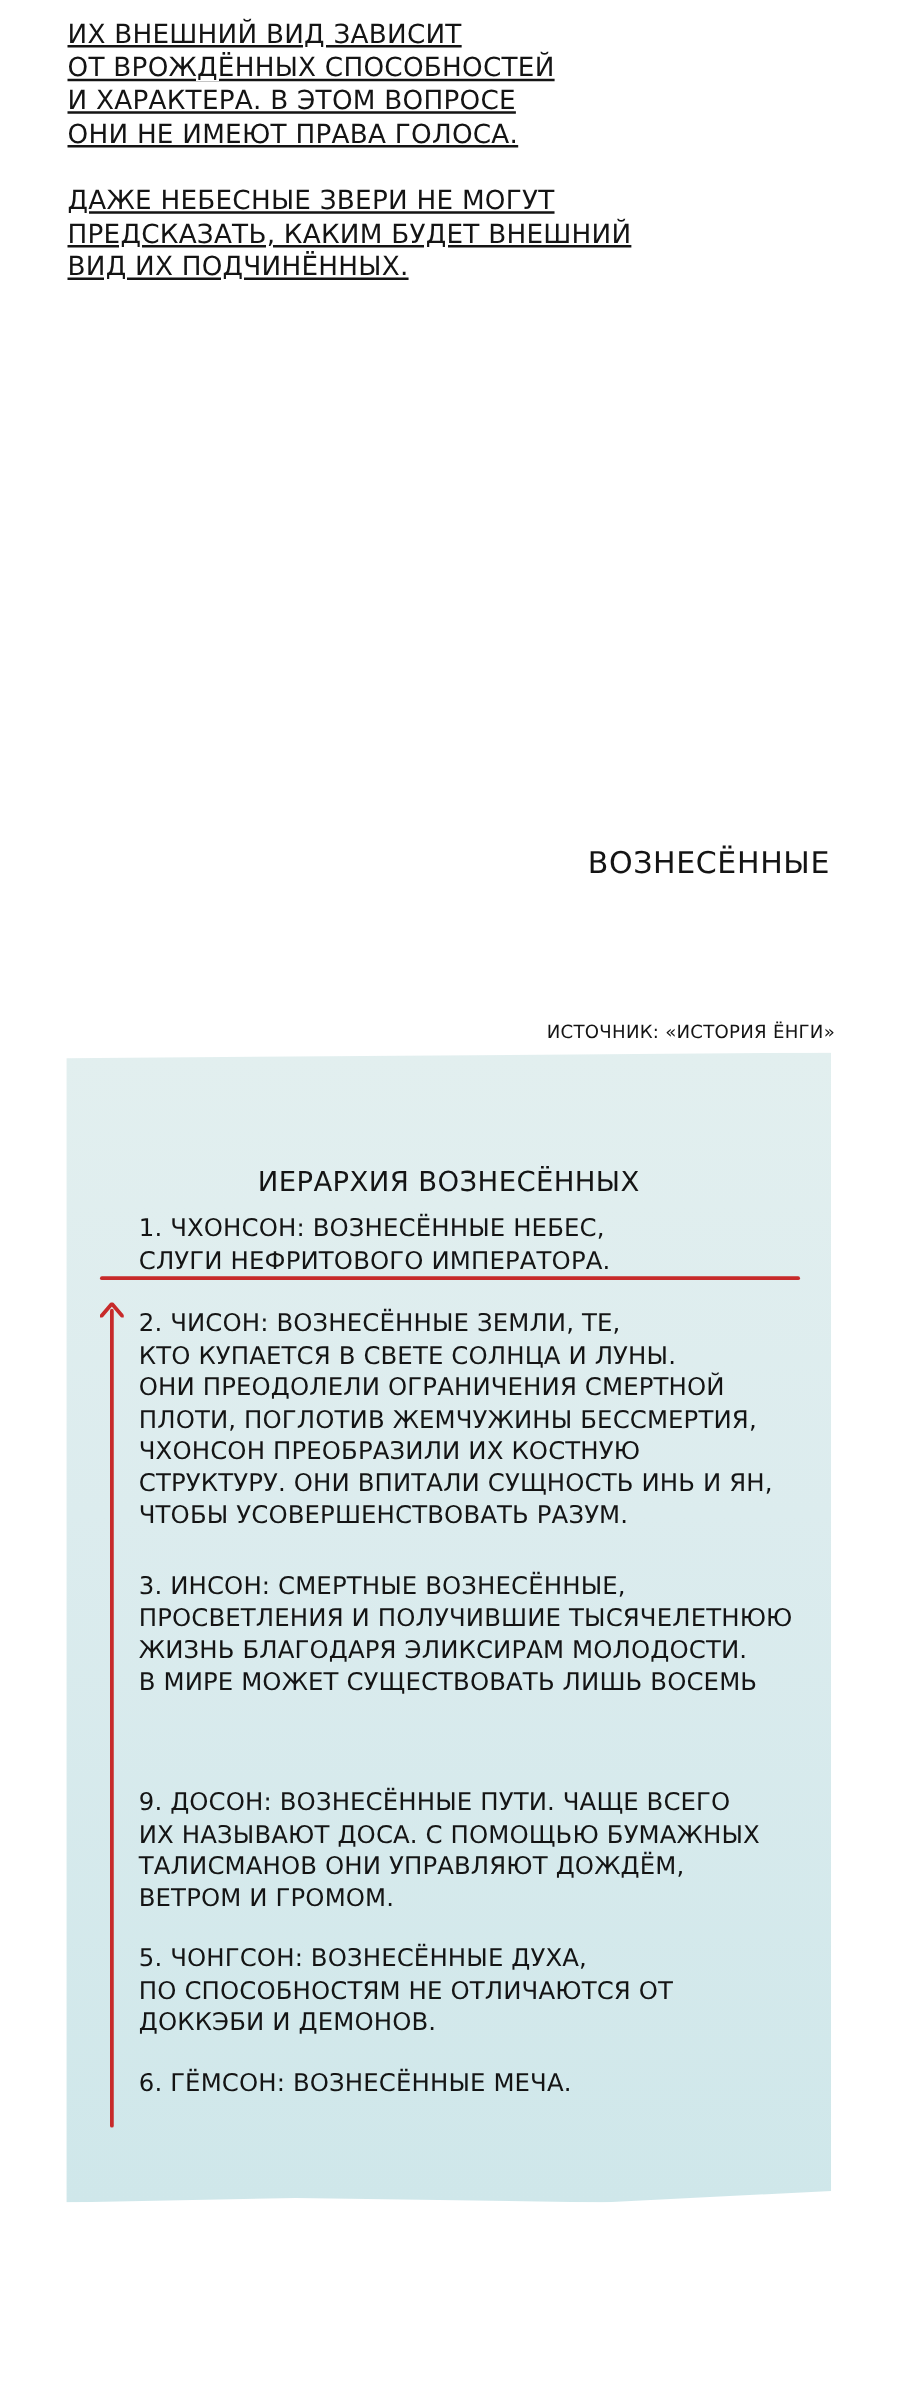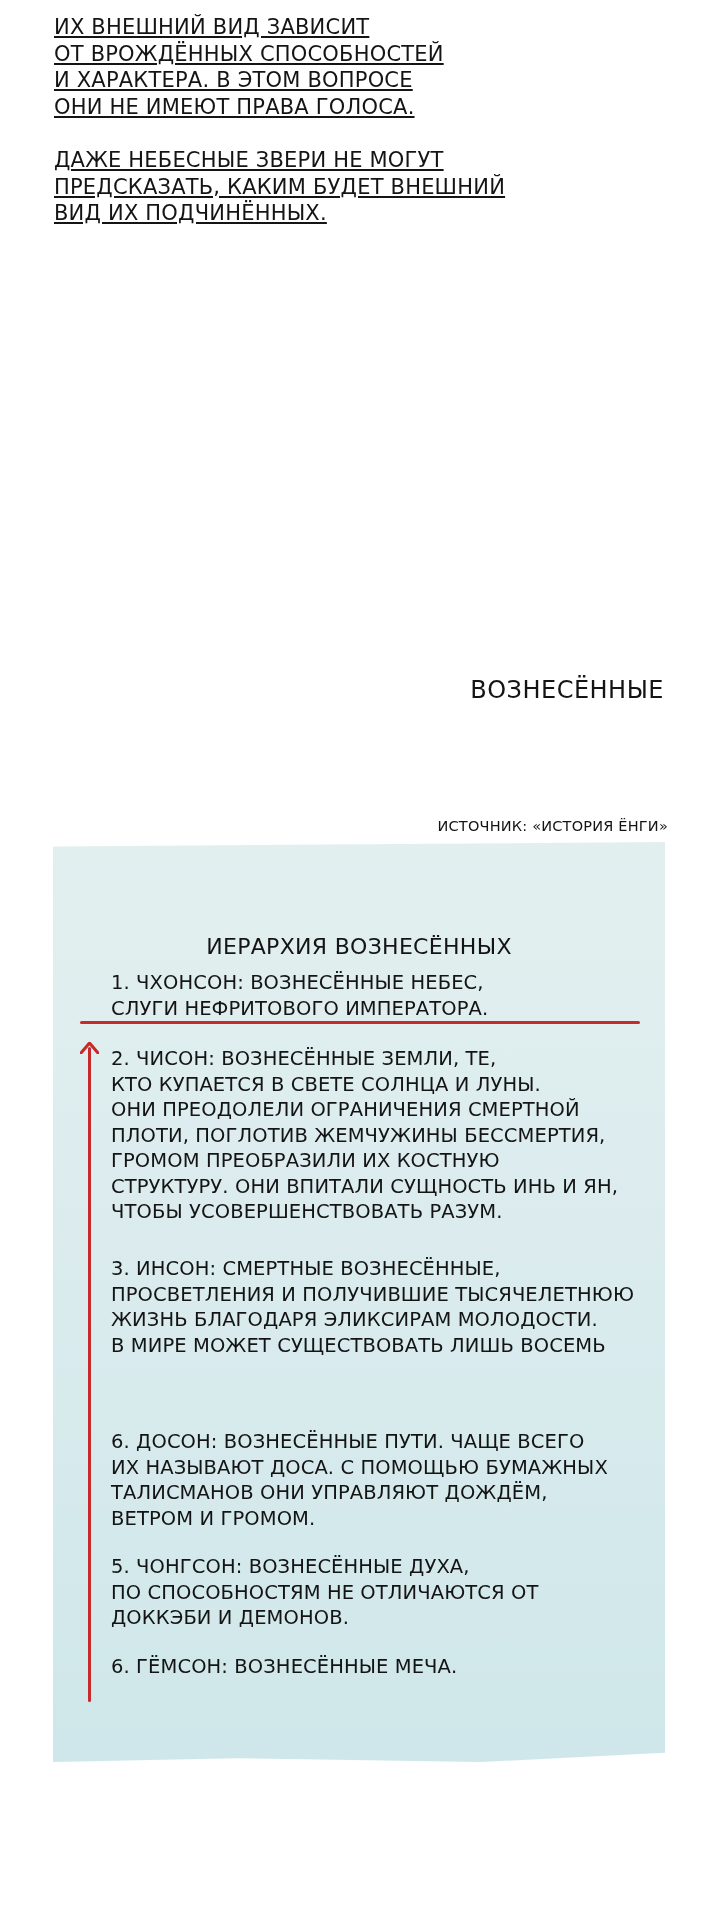--- a/index.html
+++ b/index.html
@@ -60,34 +60,34 @@
   <svg class="arrow-head" viewBox="0 0 19 12">
     <polyline points="1,11 9.5,1 18,11" fill="none" stroke="#c72a2a" stroke-width="3" stroke-linecap="round" stroke-linejoin="round"></polyline>
   </svg>
   <div class="arrow-shaft"></div>
 
   <div class="item" style="top:204px">
     <span class="line">2. ЧИСОН: ВОЗНЕСЁННЫЕ ЗЕМЛИ, ТЕ,</span>
     <span class="line">КТО КУПАЕТСЯ В СВЕТЕ СОЛНЦА И ЛУНЫ.</span>
     <span class="line">ОНИ ПРЕОДОЛЕЛИ ОГРАНИЧЕНИЯ СМЕРТНОЙ</span>
     <span class="line">ПЛОТИ, ПОГЛОТИВ ЖЕМЧУЖИНЫ БЕССМЕРТИЯ,</span>
-    <span class="line">ГРОМОМ ПРЕОБРАЗИЛИ ИХ КОСТНУЮ</span>
+    <span class="line">ЧХОНСОН ПРЕОБРАЗИЛИ ИХ КОСТНУЮ</span>
     <span class="line">СТРУКТУРУ. ОНИ ВПИТАЛИ СУЩНОСТЬ ИНЬ И ЯН,</span>
     <span class="line">ЧТОБЫ УСОВЕРШЕНСТВОВАТЬ РАЗУМ.</span>
   </div>
 
   <div class="item" style="top:414px">
     <span class="line">3. ИНСОН: СМЕРТНЫЕ ВОЗНЕСЁННЫЕ,</span>
     <span class="line">ПРОСВЕТЛЕНИЯ И ПОЛУЧИВШИЕ ТЫСЯЧЕЛЕТНЮЮ</span>
     <span class="line">ЖИЗНЬ БЛАГОДАРЯ ЭЛИКСИРАМ МОЛОДОСТИ.</span>
     <span class="line">В МИРЕ МОЖЕТ СУЩЕСТВОВАТЬ ЛИШЬ ВОСЕМЬ</span>
   </div>
 
   <div class="item" style="top:587px">
-    <span class="line">6. ДОСОН: ВОЗНЕСЁННЫЕ ПУТИ. ЧАЩЕ ВСЕГО</span>
+    <span class="line">9. ДОСОН: ВОЗНЕСЁННЫЕ ПУТИ. ЧАЩЕ ВСЕГО</span>
     <span class="line">ИХ НАЗЫВАЮТ ДОСА. С ПОМОЩЬЮ БУМАЖНЫХ</span>
     <span class="line">ТАЛИСМАНОВ ОНИ УПРАВЛЯЮТ ДОЖДЁМ,</span>
     <span class="line">ВЕТРОМ И ГРОМОМ.</span>
   </div>
 
   <div class="item" style="top:712px">
     <span class="line">5. ЧОНГСОН: ВОЗНЕСЁННЫЕ ДУХА,</span>
     <span class="line">ПО СПОСОБНОСТЯМ НЕ ОТЛИЧАЮТСЯ ОТ</span>
     <span class="line">ДОККЭБИ И ДЕМОНОВ.</span>
   </div>

